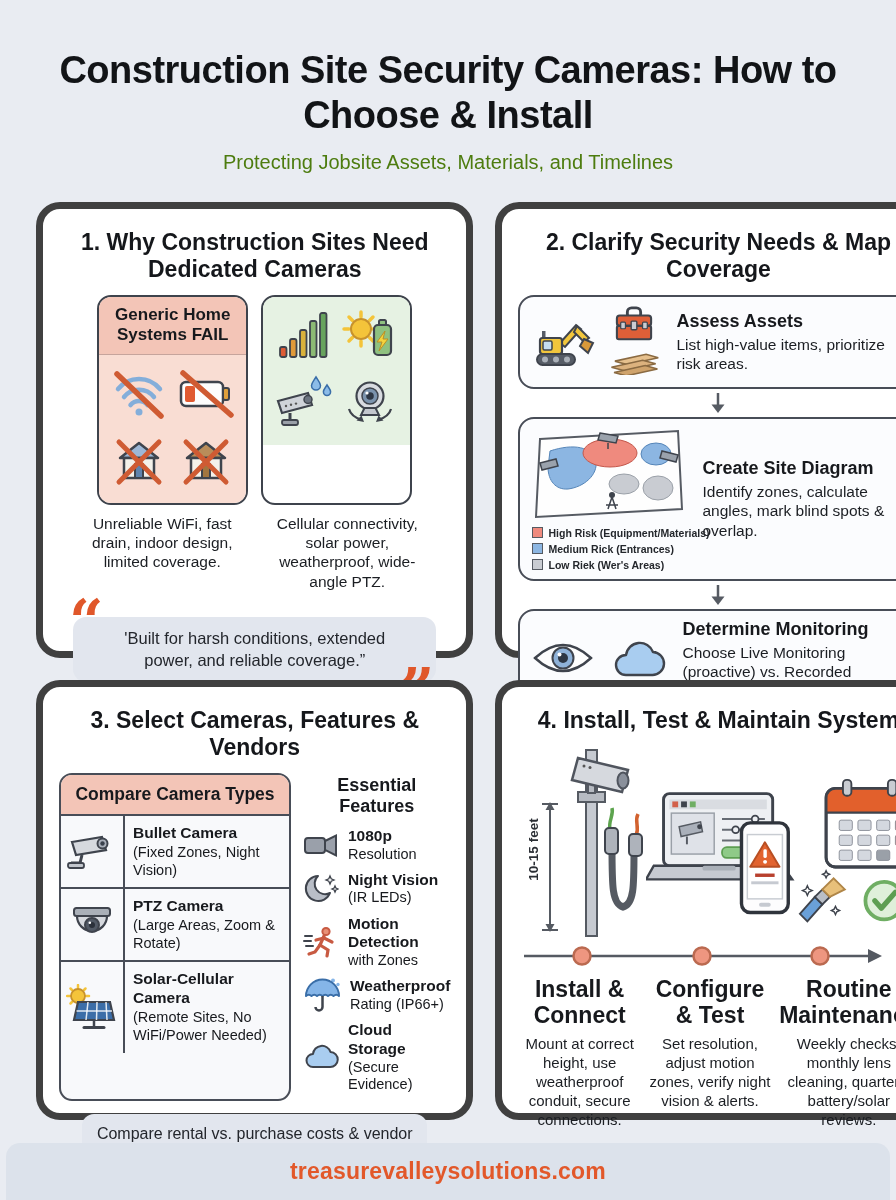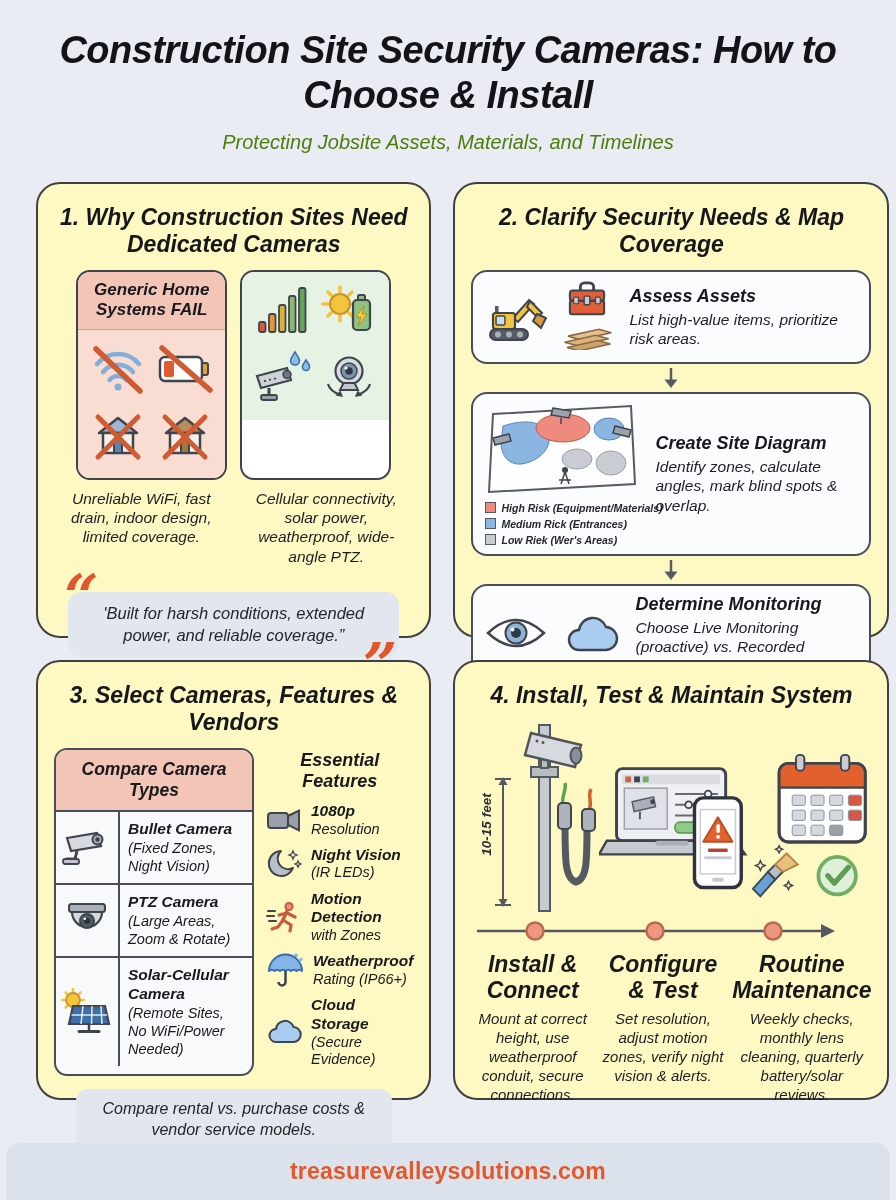--- a/index.html
+++ b/index.html
@@ -1,26 +1,26 @@
 <!DOCTYPE html>
 <html><head>
 <meta charset="utf-8">
 <style>
   * { box-sizing: border-box; margin: 0; padding: 0; }
   html,body { width:896px; height:1200px; }
   body {
     font-family: "Liberation Sans", "DejaVu Sans", sans-serif;
     background:#e9ecf2; color:#17191d; position:relative; overflow:hidden;
   }
-  .page { padding:28px 36px 0;font-style:italic; }
+  .page { padding:48px 36px 0; }
   .title { text-align:center; font-size:38px; line-height:1.18; font-weight:bold; letter-spacing:-0.5px; color:#121417; }
   .subtitle { text-align:center; font-size:20px; margin-top:13px; color:#4d7c0f; }
   .grid { display:grid; grid-template-columns:1fr 1fr; gap:22px; margin-top:28px; }
   .panel {
-    background:#fef9c3; border:2px solid #404040; border-radius:24px;
+    background:#ffffff; border:7px solid #404040; border-radius:24px;
     padding:14px 16px; position:relative;
   }
   .panel.r1 { height:456px; }
   .panel.r2 { height:440px; }
   .panel h2 { font-size:23px; text-align:center; line-height:1.18; margin:6px 4px 12px; color:#15171b; }
 
   
   .compare-row { display:flex; gap:13px; justify-content:center; }
   .cmp-card { width:151px; border:2px solid #3e434c; border-radius:14px; overflow:hidden; background:#fff; }
   .cmp-head { padding:8px 6px; text-align:center; font-weight:bold; font-size:17px; line-height:1.2; border-bottom:1px solid rgba(62,67,76,.25); }
@@ -44,21 +44,21 @@
   .p2-text p { font-size:15.5px; line-height:1.25; color:#1b1e23; }
   .arrow-down { display:flex; justify-content:center; margin:3px 0; }
   .map-col { display:flex; flex-direction:column; gap:4px; width:158px; flex:0 0 auto; }
   .legend-row { display:flex; align-items:center; gap:5px; }
   .legend-swatch { width:11px; height:11px; border:1px solid #555a62; flex:0 0 auto; }
   .sw-high { background:#ef8a7e; } .sw-med { background:#8cb6e2; } .sw-low { background:#c9ccd2; }
   .legend-label { font-size:10.5px; font-weight:bold; color:#24272c; white-space:nowrap; }
 
   
   .p3-cols { display:flex; gap:12px; }
-  .cam-table { width:200px; border:2px solid #484d57; border-radius:13px; overflow:hidden; background:#f8f9fb; flex:0 0 auto; }
+  .cam-table { width:232px; border:2px solid #484d57; border-radius:13px; overflow:hidden; background:#f8f9fb; flex:0 0 auto; }
   .cam-table-head { background:#f3c5b7; text-align:center; font-weight:bold; font-size:17.5px; padding:9px 4px; border-bottom:2px solid #484d57; }
   .cam-row { display:flex; border-bottom:2px solid #484d57; }
   .cam-row:last-child { border-bottom:none; }
   .cam-icon-cell { width:64px; flex:0 0 auto; border-right:2px solid #484d57; display:flex; align-items:center; justify-content:center; padding:6px 4px; }
   .cam-text-cell { padding:8px 8px; font-size:14.5px; line-height:1.22; }
   .cam-text-cell b { font-size:15.5px; display:block; margin-bottom:1px; }
   .feat-col { flex:1; padding-top:2px; }
   .feat-col h3 { font-size:18px; text-align:center; margin-bottom:10px; }
   .feat-row { display:flex; align-items:center; gap:9px; margin-bottom:8px; }
   .feat-ic { flex:0 0 36px; display:flex; justify-content:center; }

